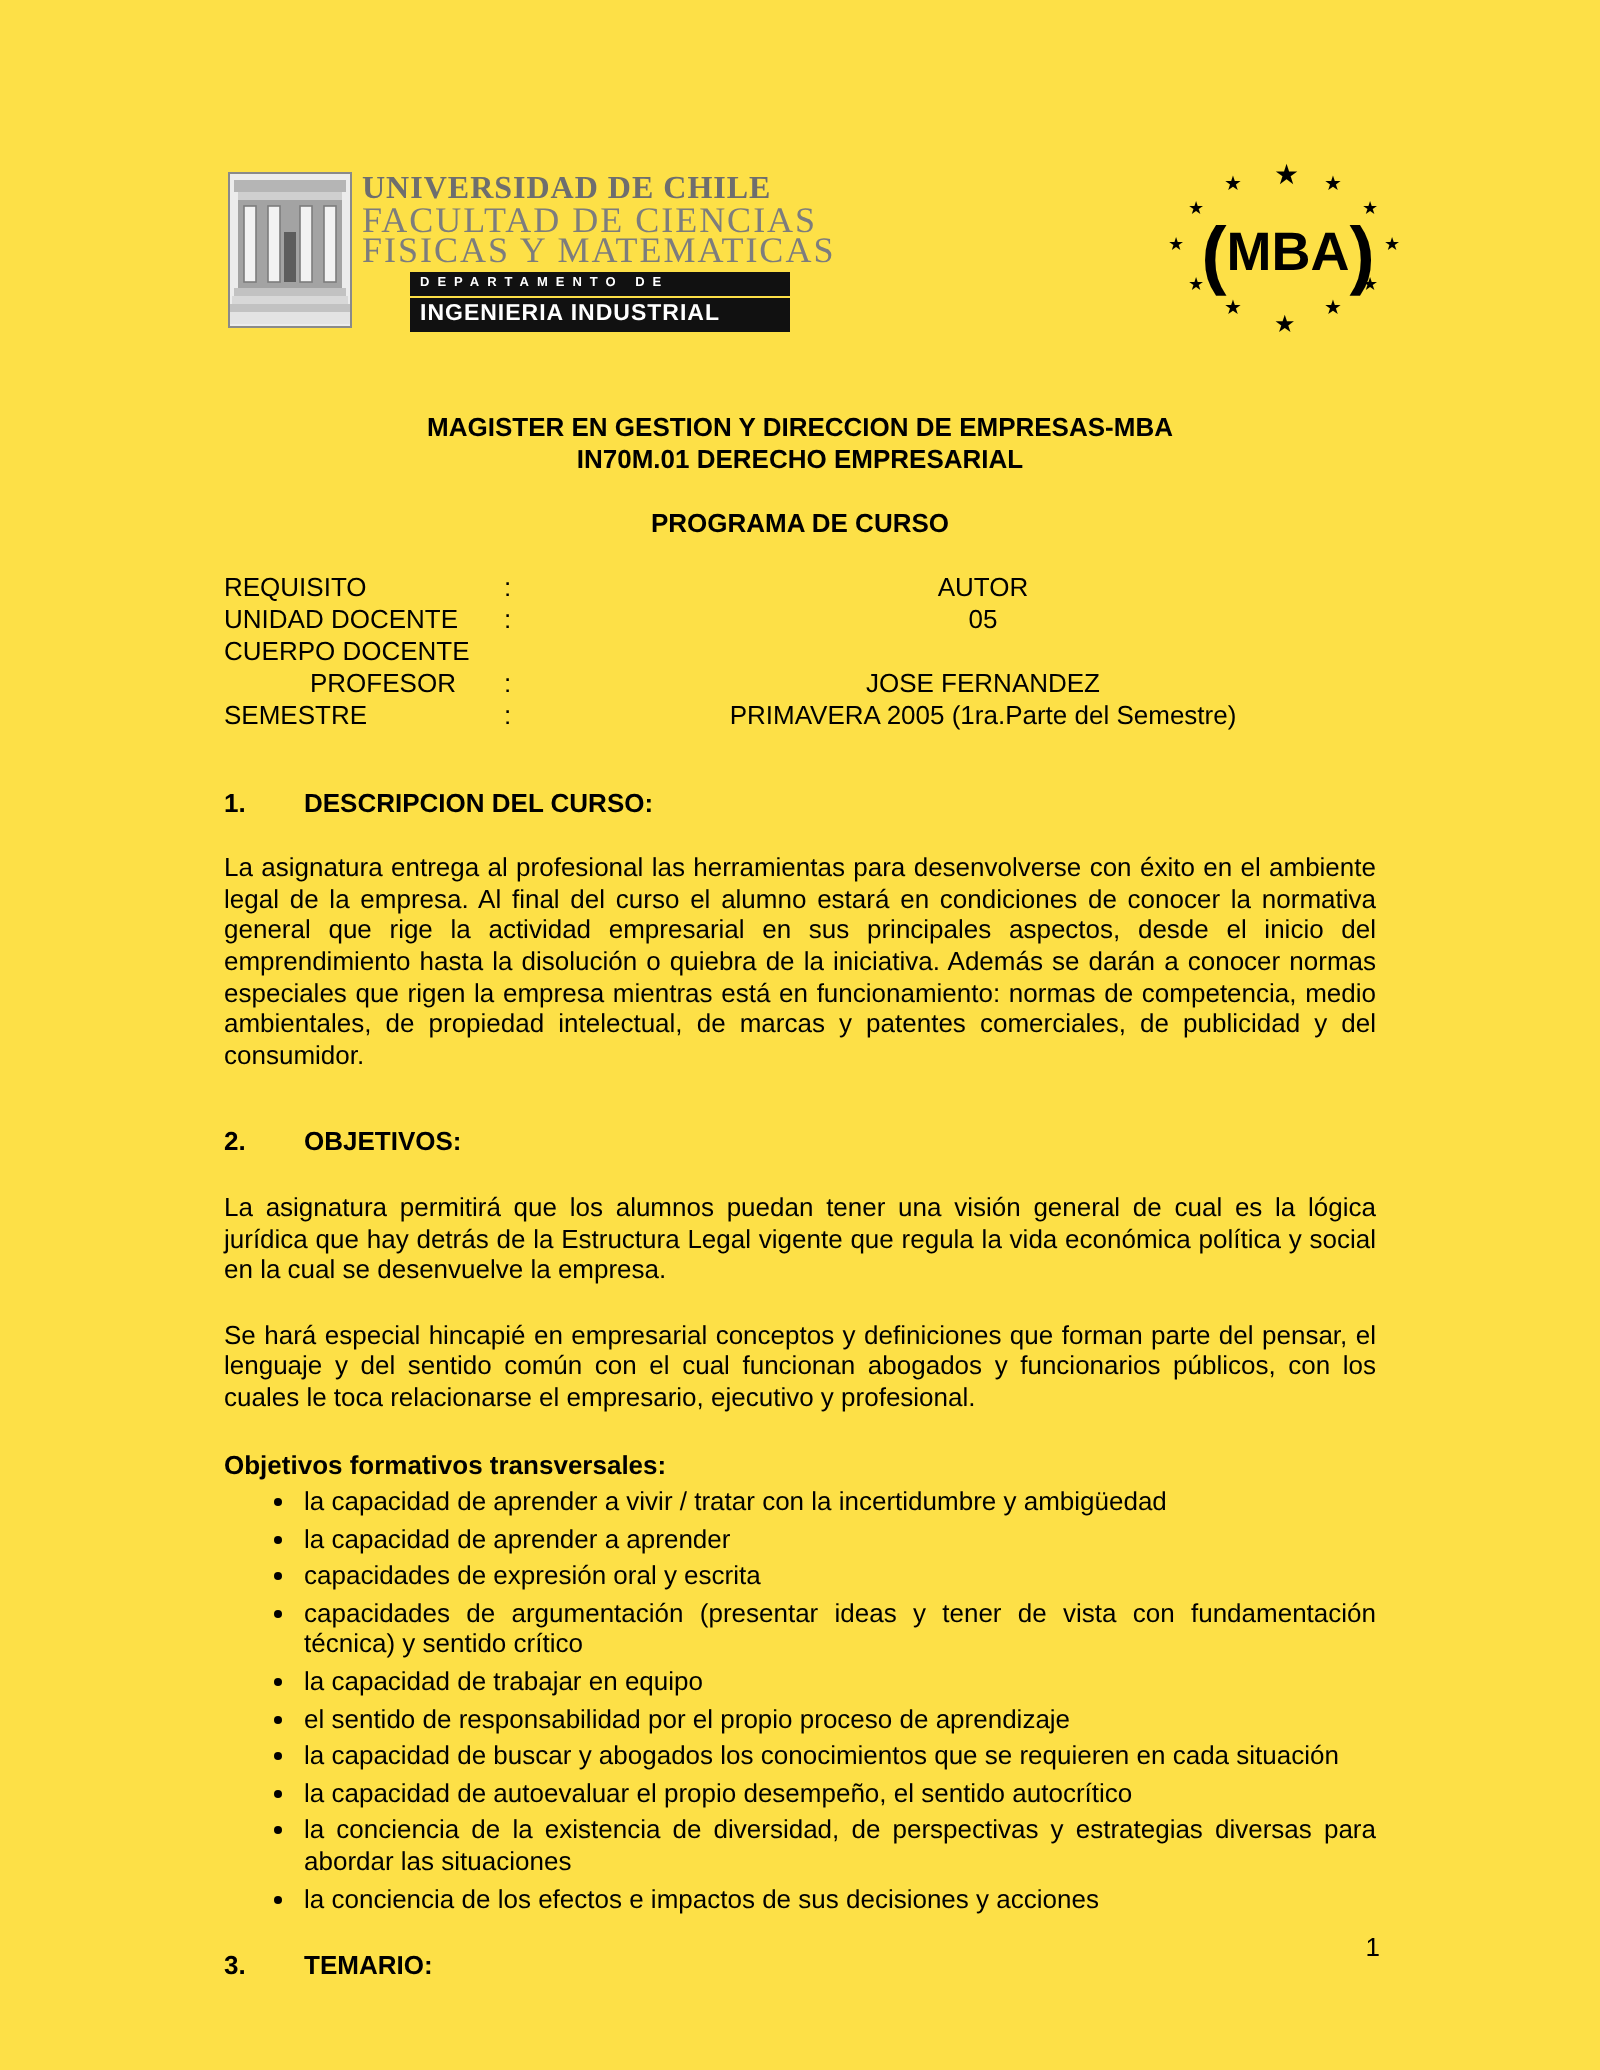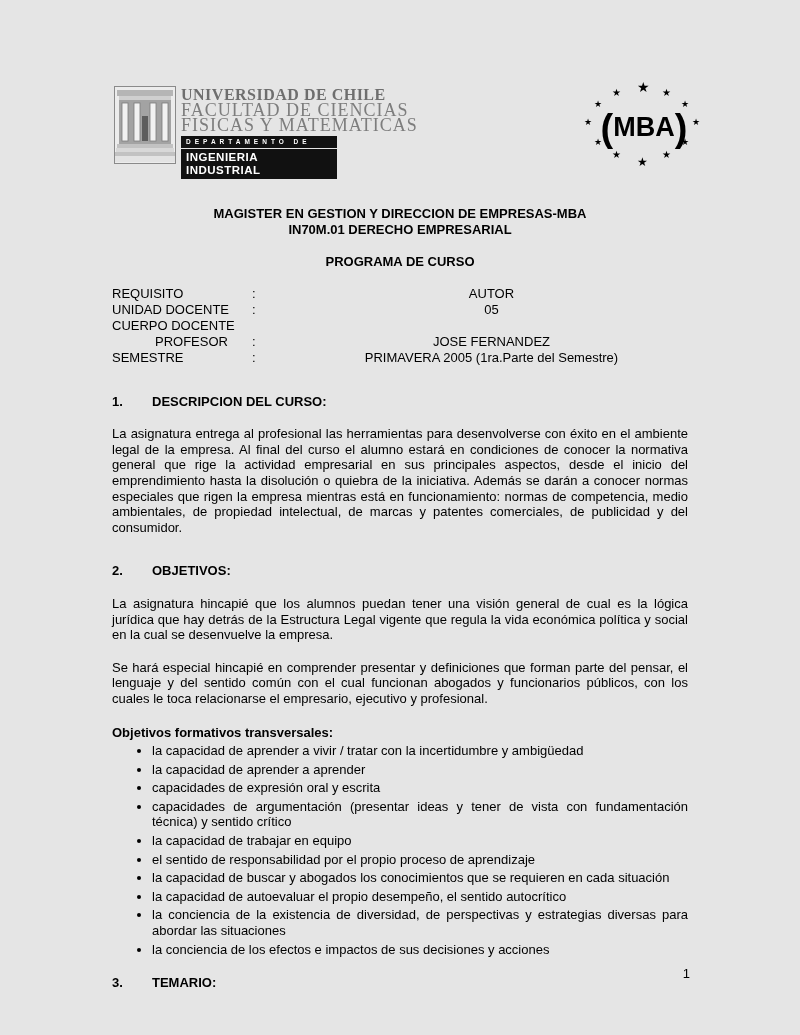--- a/index.html
+++ b/index.html
@@ -1,38 +1,38 @@
 <!DOCTYPE html>
 <html><head>
 <meta charset="utf-8">
 <style>
   * { box-sizing: border-box; }
   html, body { margin: 0; padding: 0; background: #ffffff; }
   .page {
     width: 800px; height: 1035px; position: relative; overflow: hidden;
-    background: #e5e5e5; color: #000;
+    background: #fde047; color: #000;
     font-family: "Liberation Sans", sans-serif;
     font-size: 13px; line-height: 15.6px;
     padding: 86px 112px 0 112px;
   }
 
   
   .header { position: relative; height: 84px; }
   .uni-logo { position: absolute; left: 2px; top: 0; display: flex; align-items: flex-start; }
   .building { width: 62px; height: 78px; flex: 0 0 auto; }
   .uni-text { margin-left: 5px; }
   .uni-name {
     font-family: "Liberation Serif", serif; color: #6e6e6e;
     font-size: 16px; line-height: 17px; letter-spacing: 0.5px; font-weight: bold;
   }
   .uni-fac {
     font-family: "Liberation Serif", serif; color: #7d7d7d;
     font-size: 18px; line-height: 14.5px; letter-spacing: 1px;
   }
-  .uni-bar { background: #111; color: #fff; width: 156px; padding: 2px 5px; }
+  .uni-bar { background: #111; color: #fff; width: 190px; padding: 2px 5px; margin-left: 24px; }
   .uni-bar-dept { margin-top: 4px; font-size: 6.5px; line-height: 8px; letter-spacing: 4px; font-weight: bold; }
   .uni-bar-name { margin-top: 1px; font-size: 11.5px; line-height: 13px; font-weight: bold; letter-spacing: 0.5px; }
 
   .mba-logo { position: absolute; right: -18px; top: -4px; width: 124px; height: 92px; }
   .mba-text {
     position: absolute; left: 50%; top: 50%; transform: translate(-50%, -50%);
     font-weight: bold; font-size: 27px; letter-spacing: 0px; color: #000; white-space: nowrap;
   }
   .mba-text .paren { font-size: 38px; font-weight: bold; vertical-align: -5px; }
   .st { position: absolute; color: #000; line-height: 1; }
@@ -159,22 +159,22 @@
   <div class="sec-head mt-lg">
     <span class="sec-num">1.</span>
     <span>DESCRIPCION DEL CURSO:</span>
   </div>
   <div class="para">La asignatura entrega al profesional las herramientas para desenvolverse con éxito en el ambiente legal de la empresa. Al final del curso el alumno estará en condiciones de conocer la normativa general que rige la actividad empresarial en sus principales aspectos, desde el inicio del emprendimiento hasta la disolución o quiebra de la iniciativa. Además se darán a conocer normas especiales que rigen la empresa mientras está en funcionamiento: normas de competencia, medio ambientales, de propiedad intelectual, de marcas y patentes comerciales, de publicidad y del consumidor.</div>
 
   <div class="sec-head mt-lg">
     <span class="sec-num">2.</span>
     <span>OBJETIVOS:</span>
   </div>
-  <div class="para">La asignatura hincapié que los alumnos puedan tener una visión general de cual es la lógica jurídica que hay detrás de la Estructura Legal vigente que regula la vida económica política y social en la cual se desenvuelve la empresa.</div>
-  <div class="para">Se hará especial hincapié en comprender presentar y definiciones que forman parte del pensar, el lenguaje y del sentido común con el cual funcionan abogados y funcionarios públicos, con los cuales le toca relacionarse el empresario, ejecutivo y profesional.</div>
+  <div class="para">La asignatura permitirá que los alumnos puedan tener una visión general de cual es la lógica jurídica que hay detrás de la Estructura Legal vigente que regula la vida económica política y social en la cual se desenvuelve la empresa.</div>
+  <div class="para">Se hará especial hincapié en empresarial conceptos y definiciones que forman parte del pensar, el lenguaje y del sentido común con el cual funcionan abogados y funcionarios públicos, con los cuales le toca relacionarse el empresario, ejecutivo y profesional.</div>
 
   <div class="subheading">Objetivos formativos transversales:</div>
   <ul class="bullets">
     <li>la capacidad de aprender a vivir / tratar con la incertidumbre y ambigüedad</li>
     <li>la capacidad de aprender a aprender</li>
     <li>capacidades de expresión oral y escrita</li>
     <li>capacidades de argumentación (presentar ideas y tener de vista con fundamentación técnica) y sentido crítico</li>
     <li>la capacidad de trabajar en equipo</li>
     <li>el sentido de responsabilidad por el propio proceso de aprendizaje</li>
     <li>la capacidad de buscar y abogados los conocimientos que se requieren en cada situación</li>

